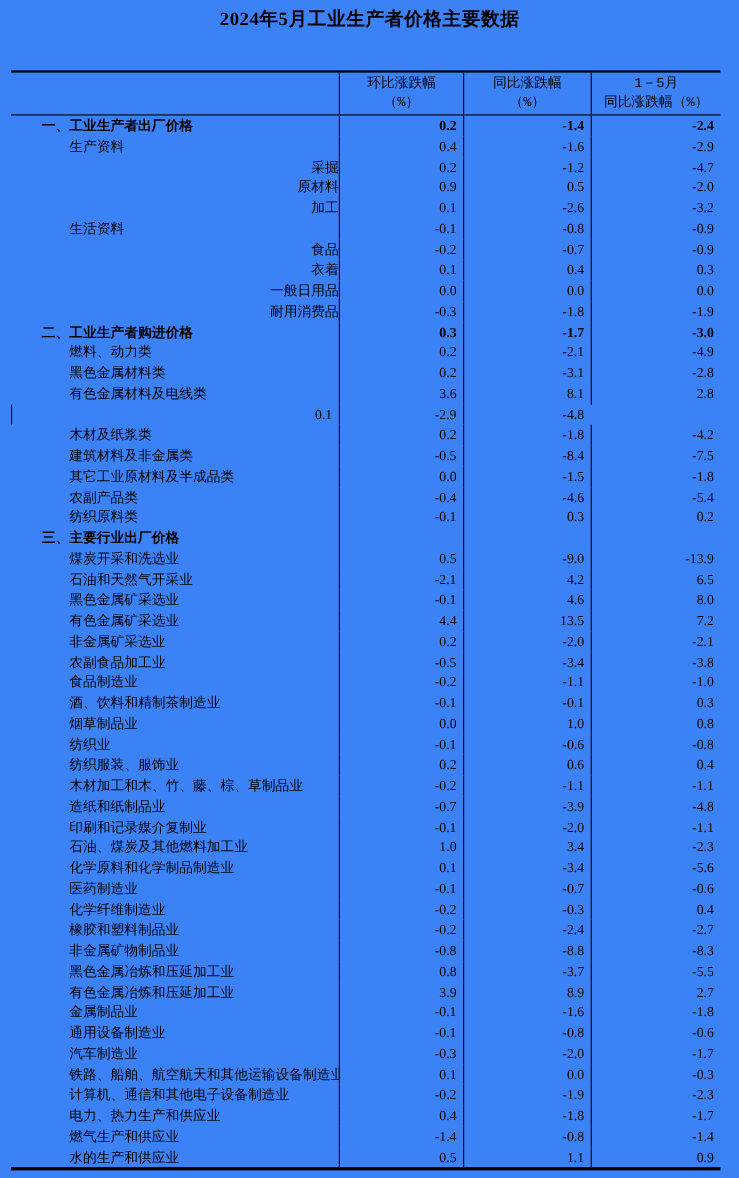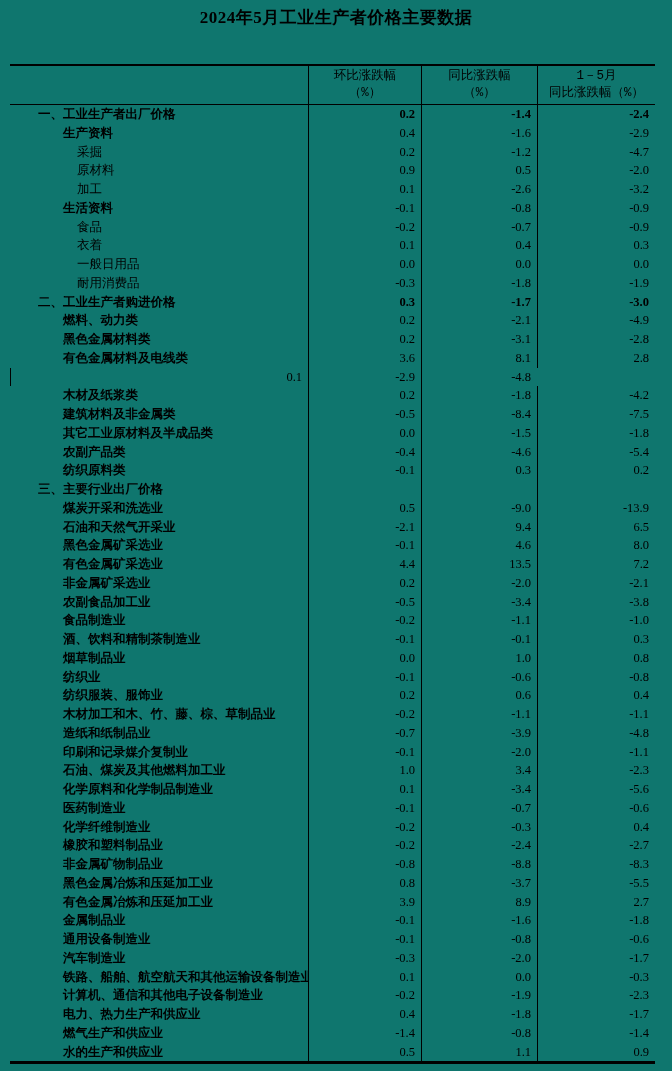--- a/index.html
+++ b/index.html
@@ -6,21 +6,21 @@
     margin: 0;
     padding: 0;
     background: #ffffff;
     color: #000000;
     font-family: "Liberation Serif", "DejaVu Serif", serif;
   }
   .page {
     position: relative;
     width: 672px;
     height: 1071px;
-    background: #0f766e;
+    background: #3b82f6;
     overflow: hidden;
   }
   .title {
     position: absolute;
     top: 6px;
     left: 0;
     width: 672px;
     text-align: center;
     font-size: 17px;
     font-weight: bold;
@@ -62,22 +62,22 @@
   }
   .cell {
     font-size: 12.5px;
     line-height: 18.75px;
     overflow: hidden;
     white-space: nowrap;
     box-sizing: border-box;
   }
   .cell.label { text-align: left; margin-left: 25px; }
   .cell.label.ind0 { padding-left: 3px; }
-  .cell.label.ind1 { padding-left: 28px; font-weight: bold; }
-  .cell.label.ind2 { padding-left: 42px; }
+  .cell.label.ind1 { padding-left: 28px; }
+  .cell.label.ind2 { padding-left: 42px; text-align: right; }
   .cell.num {
     text-align: right;
     padding-right: 6px;
   }
   .trow.bold .cell { font-weight: bold; }
 </style>
 </head>
 <body>
 
 <div class="page">
@@ -227,21 +227,21 @@
         </div>
         <div class="trow">
           <div class="cell label ind1">煤炭开采和洗选业</div>
           <div class="cell num sep">0.5</div>
           <div class="cell num sep">-9.0</div>
           <div class="cell num sep">-13.9</div>
         </div>
         <div class="trow">
           <div class="cell label ind1">石油和天然气开采业</div>
           <div class="cell num sep">-2.1</div>
-          <div class="cell num sep">9.4</div>
+          <div class="cell num sep">4.2</div>
           <div class="cell num sep">6.5</div>
         </div>
         <div class="trow">
           <div class="cell label ind1">黑色金属矿采选业</div>
           <div class="cell num sep">-0.1</div>
           <div class="cell num sep">4.6</div>
           <div class="cell num sep">8.0</div>
         </div>
         <div class="trow">
           <div class="cell label ind1">有色金属矿采选业</div>

